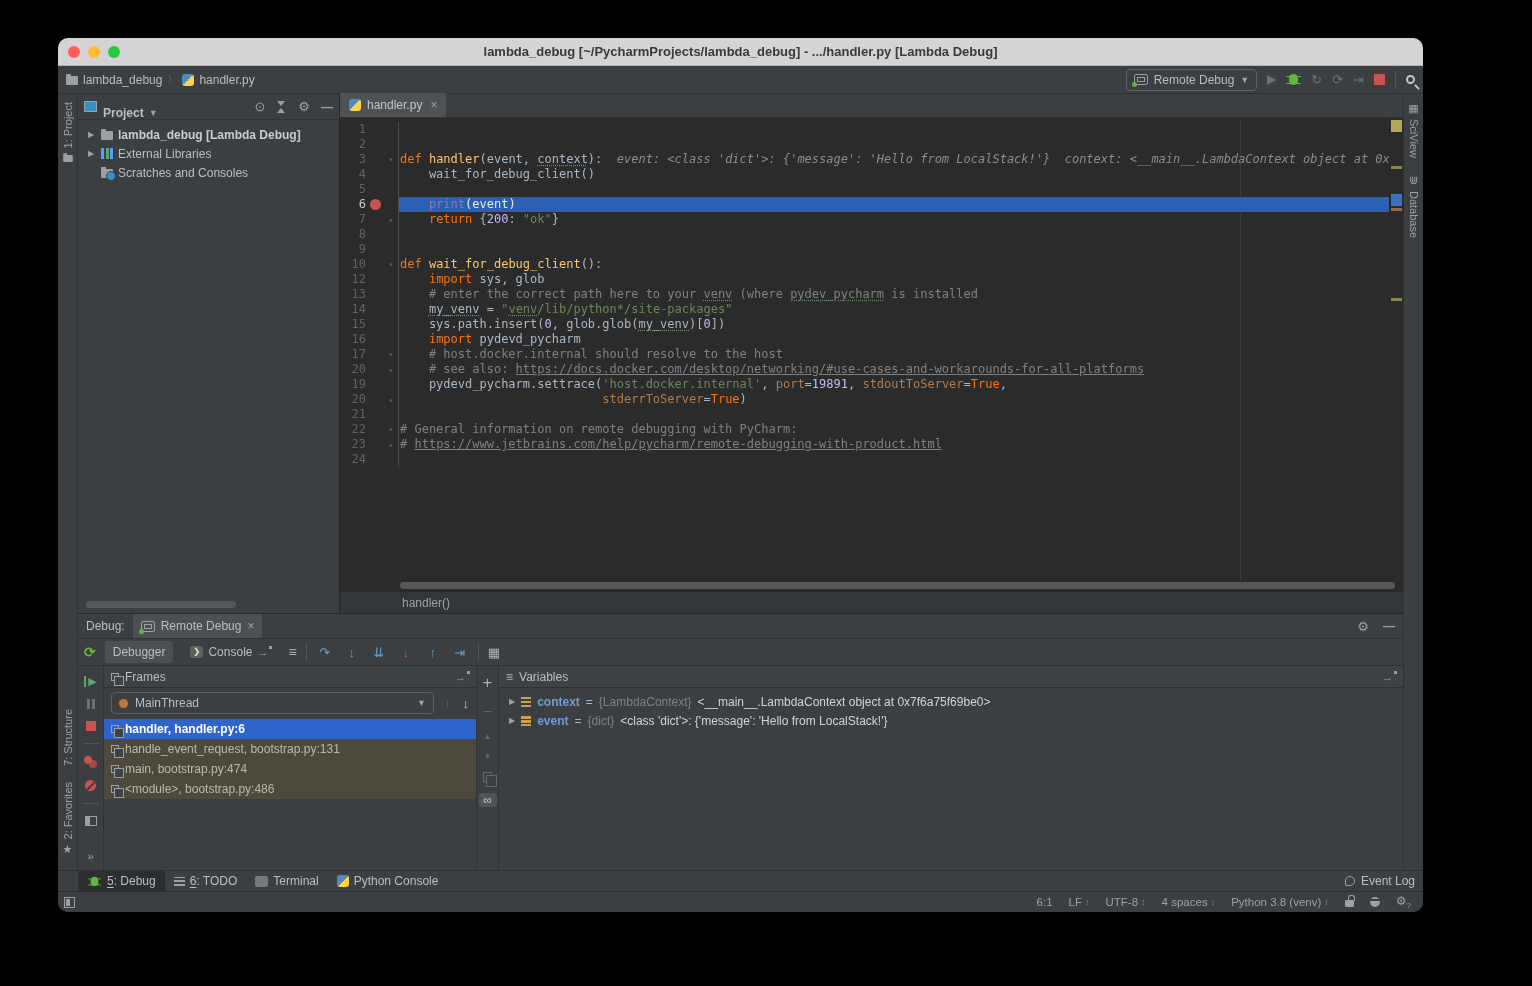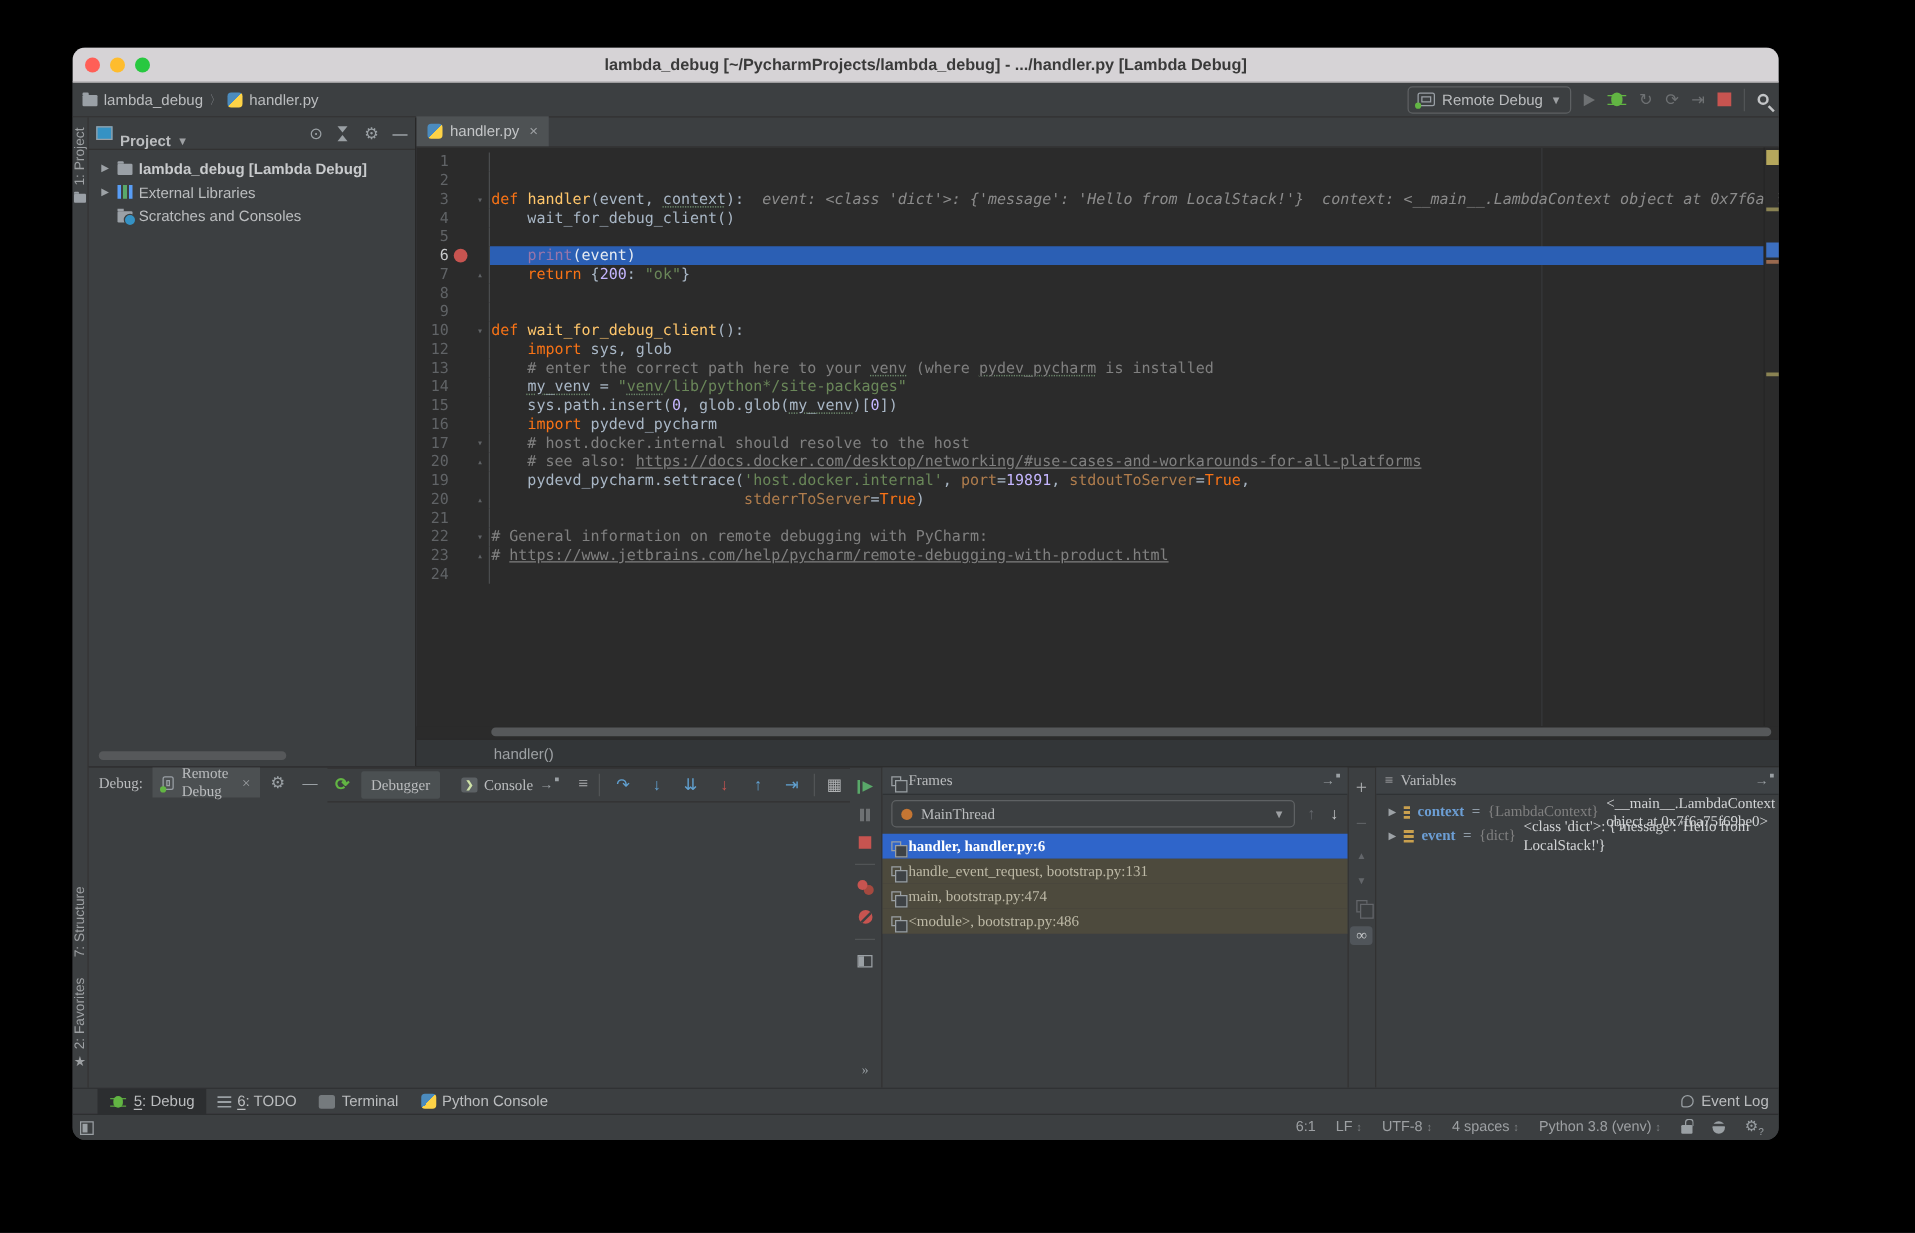--- a/index.html
+++ b/index.html
@@ -125,21 +125,21 @@
     border-left:1px solid #262626; }
   .mark { position:absolute; left:1px; right:1px; }
   .ed-hscroll { height:10px; position:relative; background:#2b2b2b; }
   .ed-hscroll .pill { position:absolute; left:60px; right:8px; top:1px; height:7px;
     border-radius:4px; background:#56585a; }
   .ed-breadcrumb { height:22px; background:#333638; border-top:1px solid #2a2a2a;
     color:#9da0a3; font-size:12px; display:flex; align-items:center; padding-left:62px; }
 
   
   .debug-panel { height:257px; background:#3c3f41; border-top:1px solid #282828;
-    display:flex; flex-direction:row;font-family:Liberation Serif, serif; }
+    display:flex; flex-direction:column; }
   .dbg-header { height:24px; display:flex; align-items:center; padding:0 8px; gap:8px;
     color:#bbbdbf; font-size:12px; }
   .dbg-tab { display:flex; align-items:center; gap:6px; background:#4c5052; height:24px;
     padding:0 8px; }
   .dbg-header .right { margin-left:auto; display:flex; gap:14px; align-items:center; color:#9aa0a4; }
   .dbg-toolbar { height:28px; border-top:1px solid #323232; border-bottom:1px solid #323232;
     display:flex; align-items:center; padding:0 6px; gap:9px; color:#bbbdbf; font-size:12px; }
   .rerun { color:#62b543; font-size:14px; font-weight:bold; }
   .dtab { height:22px; display:flex; align-items:center; gap:5px; padding:0 8px; border-radius:2px; }
   .dtab.sel { background:#4b5052; }

